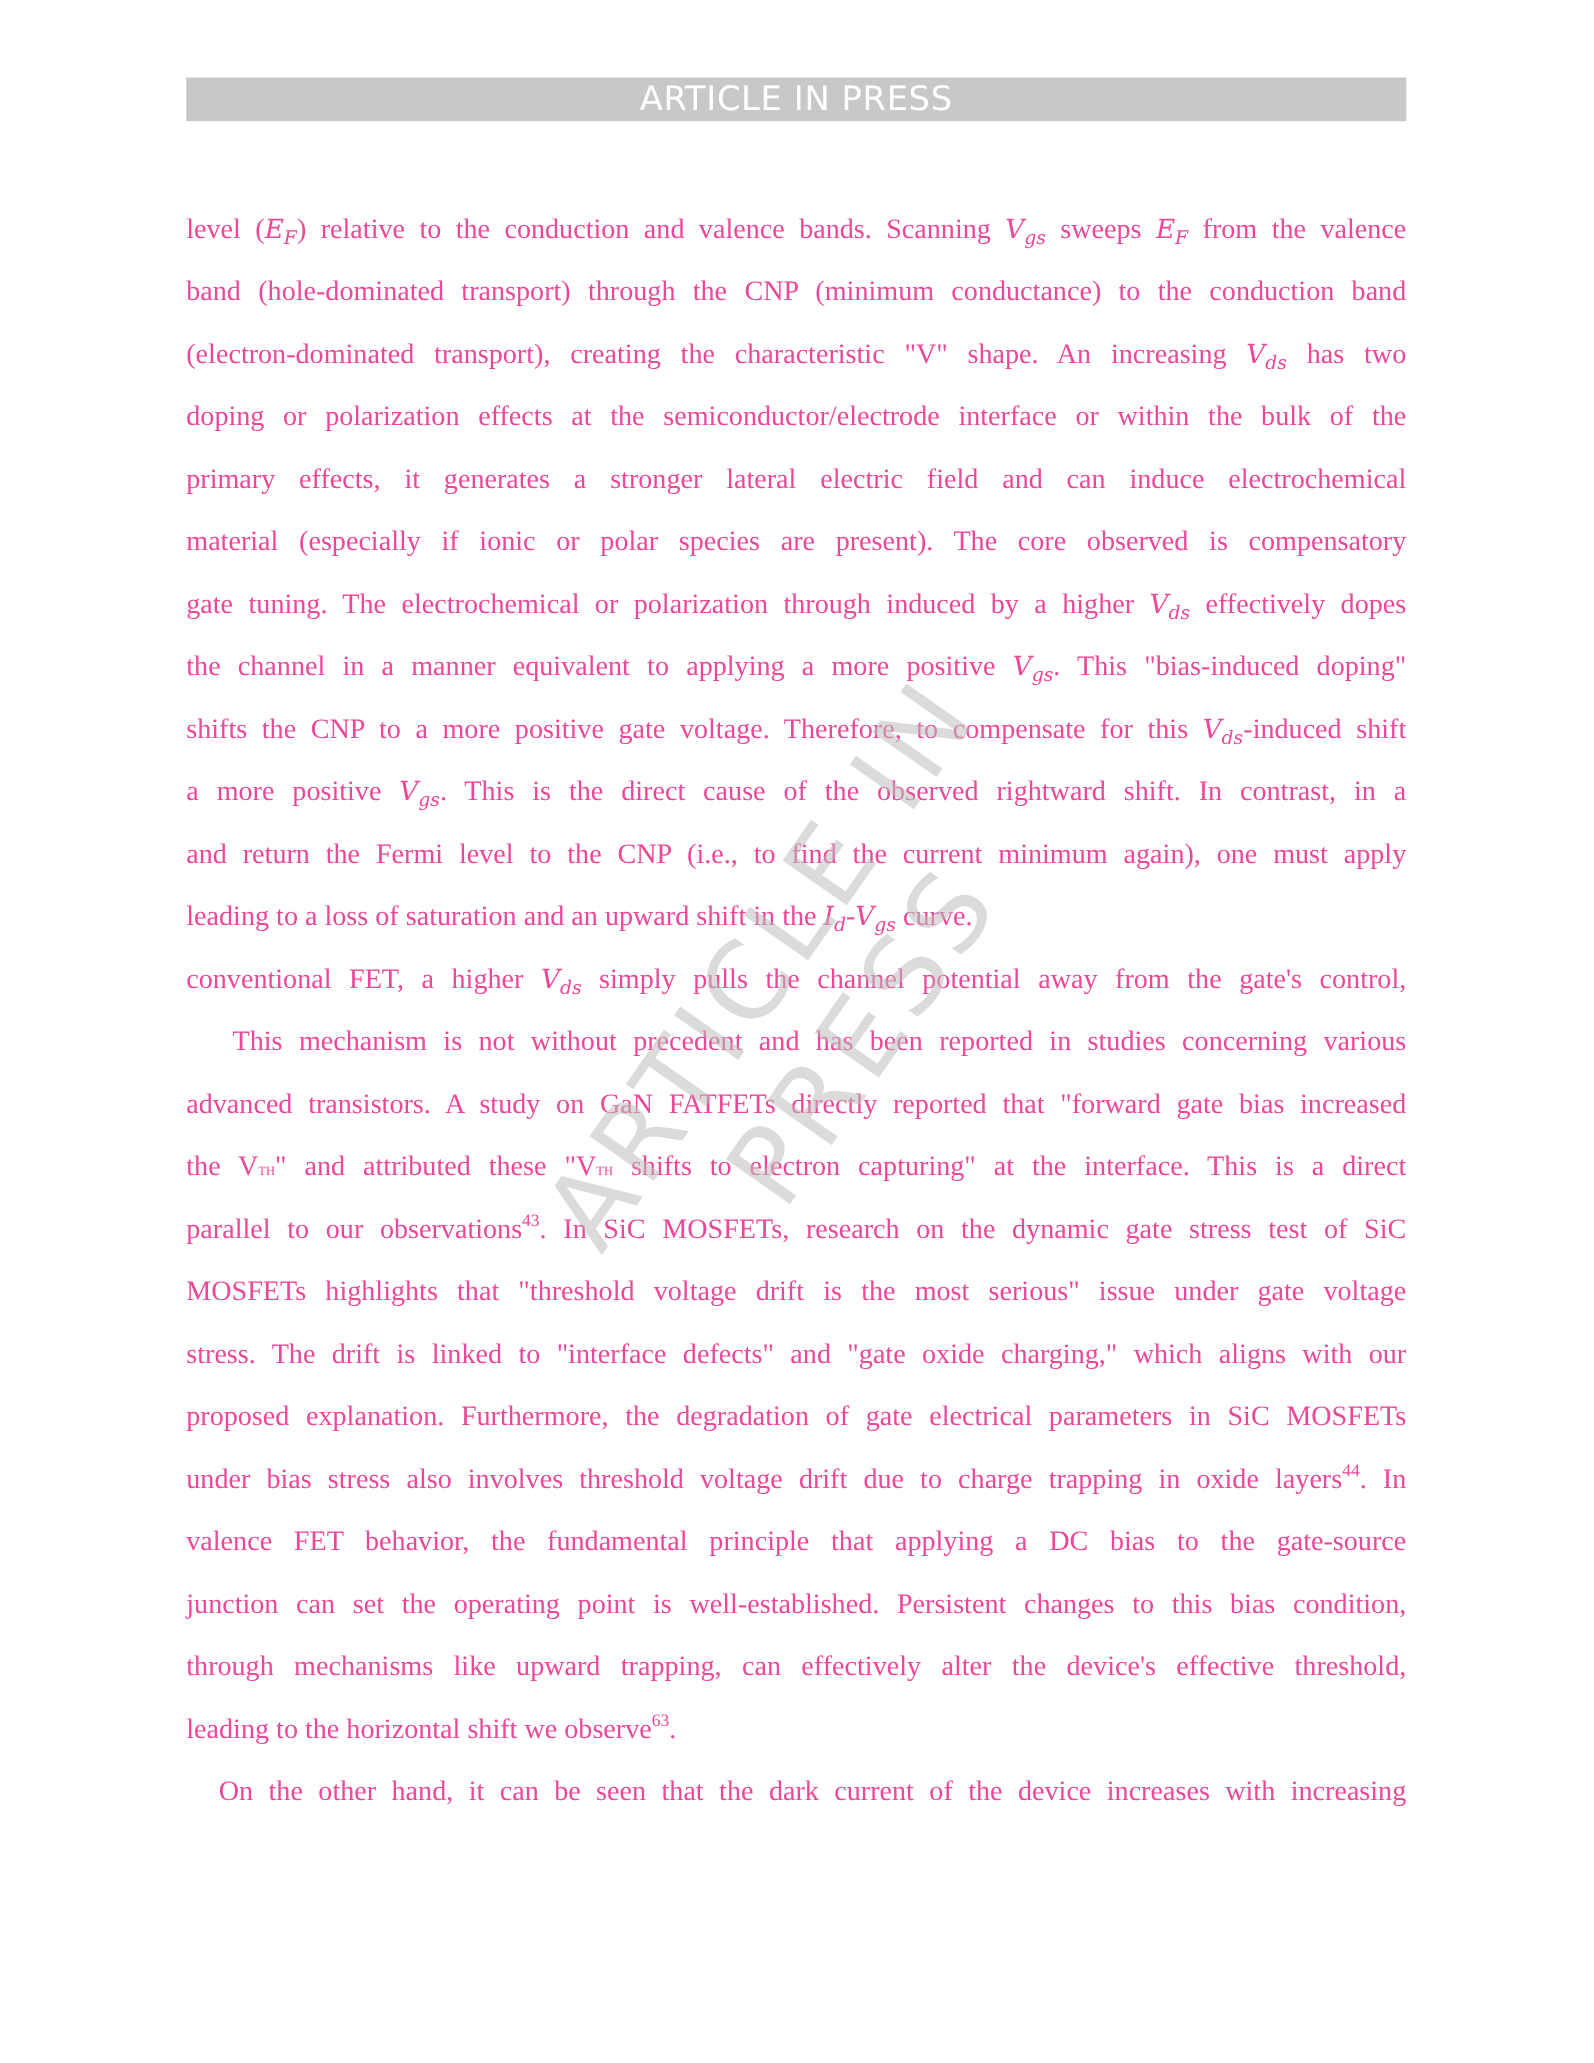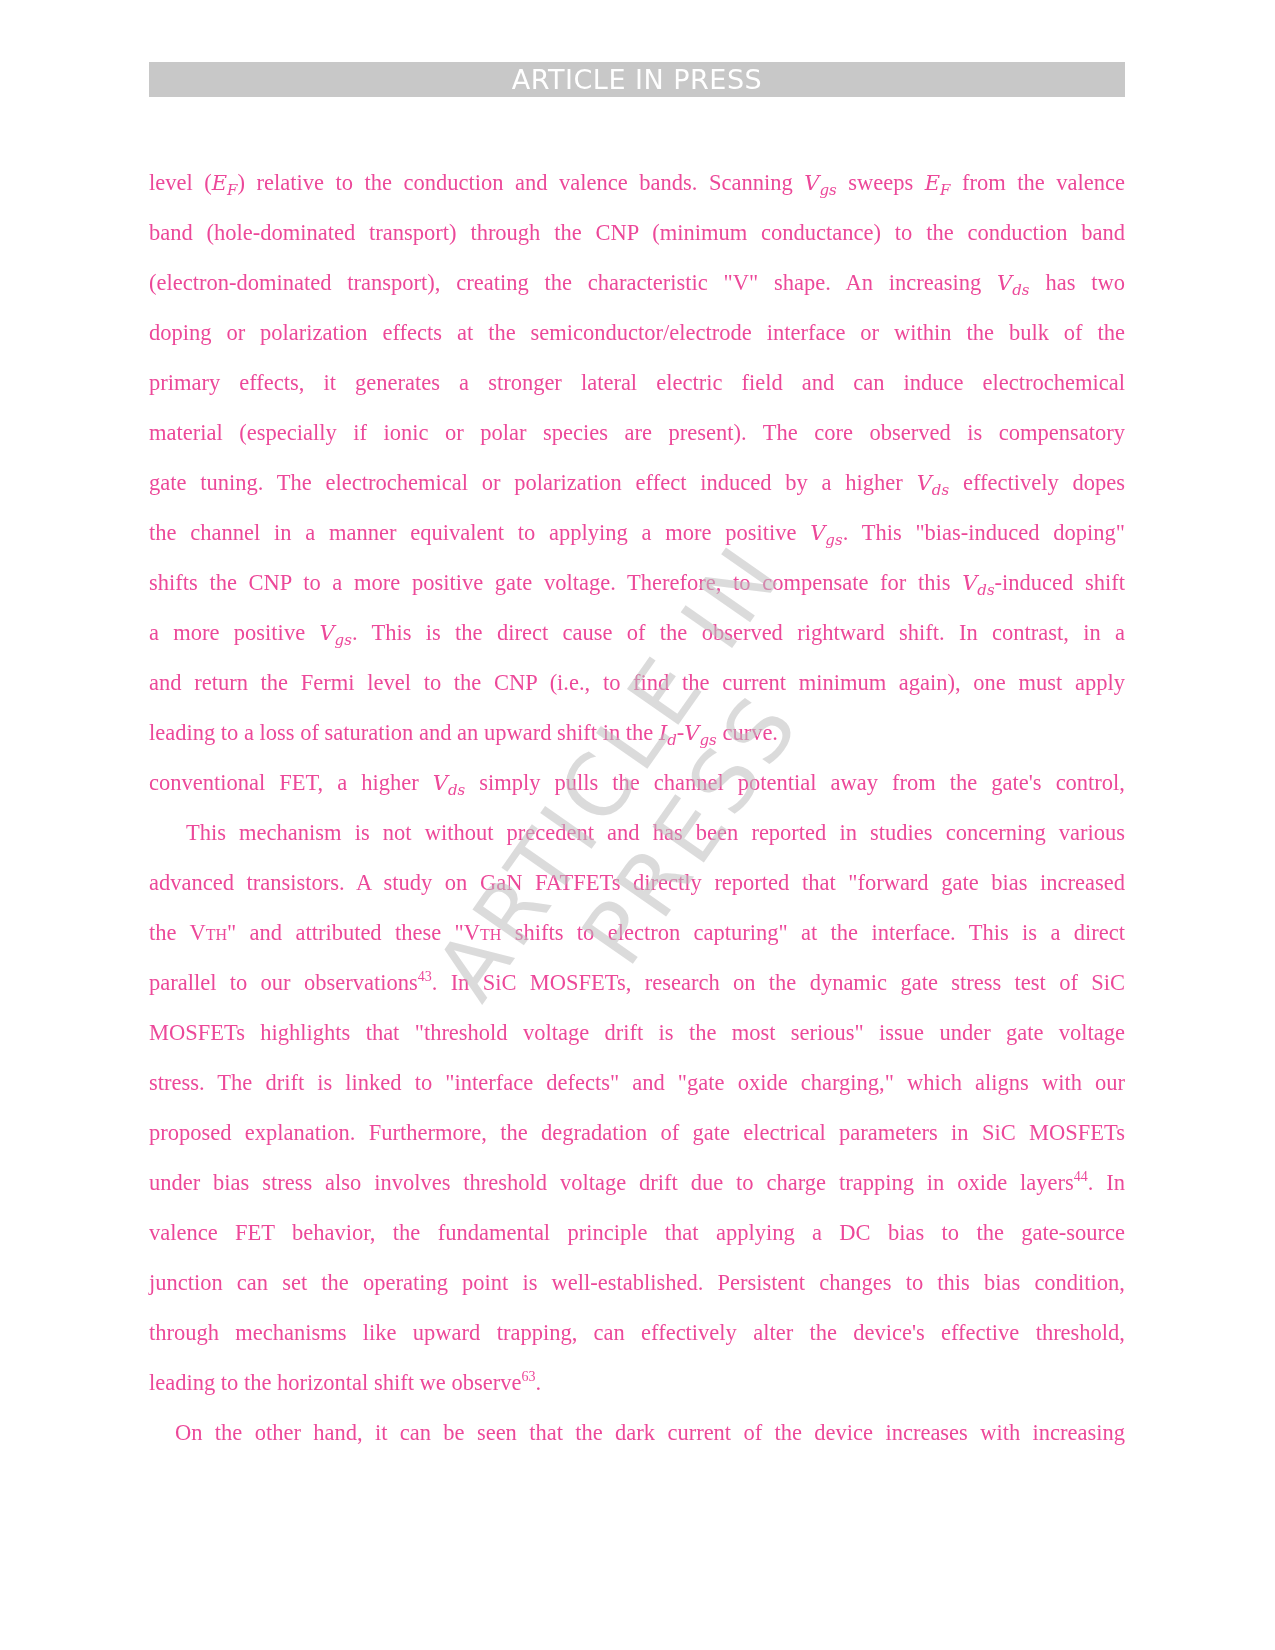--- a/index.html
+++ b/index.html
@@ -15,41 +15,41 @@
     font-family: "Liberation Serif", serif; font-size: 22.5px; color: #ec4899;
     line-height: 50px;
   }
   .ln { display: block; height: 50px; white-space: nowrap; text-align: justify; text-align-last: justify; }
   .ln.last { text-align-last: left; }
   .ln.indent { padding-left: 37px; box-sizing: border-box; }
   .ln.indent2 { padding-left: 26px; box-sizing: border-box; }
   .m { font-family: "DejaVu Serif", serif; font-style: italic; font-size: 21px; }
   .m sub { font-size: 15px; vertical-align: -5px; line-height: 0; }
   sup { font-size: 14px; line-height: 0; vertical-align: 9px; }
-  .sc { font-size: 16px; font-family: Liberation Serif, serif; }
+  .sc { font-size: 10px; font-family: Liberation Serif, serif; }
   .watermark {
     position: absolute; left: 300px; top: 700px; width: 700px;
     font-family: "DejaVu Sans", sans-serif; font-size: 86px; color: rgba(190,190,190,0.55);
     transform: rotate(-55deg); transform-origin: center; text-align: center;
     pointer-events: none; letter-spacing: 6px; font-weight: normal;
   }
 </style>
 </head>
 <body>
 
 <div class="banner">ARTICLE IN PRESS</div>
 
 <div class="page-text" id="page-text">
     <span class="ln"><span>level (</span><span class="m">E<sub>F</sub></span><span>) relative to the conduction and valence bands. Scanning </span><span class="m">V<sub>gs</sub></span><span> sweeps </span><span class="m">E<sub>F</sub></span><span> from the valence</span></span>
     <span class="ln"><span>band (hole-dominated transport) through the CNP (minimum conductance) to the conduction band</span></span>
     <span class="ln"><span>(electron-dominated transport), creating the characteristic "V" shape. An increasing </span><span class="m">V<sub>ds</sub></span><span> has two</span></span>
     <span class="ln"><span>doping or polarization effects at the semiconductor/electrode interface or within the bulk of the</span></span>
     <span class="ln"><span>primary effects, it generates a stronger lateral electric field and can induce electrochemical</span></span>
     <span class="ln"><span>material (especially if ionic or polar species are present). The core observed is compensatory</span></span>
-    <span class="ln"><span>gate tuning. The electrochemical or polarization effect induced by a higher </span><span class="m">V<sub>ds</sub></span><span> effectively dopes</span></span>
+    <span class="ln"><span>gate tuning. The electrochemical or polarization through induced by a higher </span><span class="m">V<sub>ds</sub></span><span> effectively dopes</span></span>
     <span class="ln"><span>the channel in a manner equivalent to applying a more positive </span><span class="m">V<sub>gs</sub></span><span>. This "bias-induced doping"</span></span>
     <span class="ln"><span>shifts the CNP to a more positive gate voltage. Therefore, to compensate for this </span><span class="m">V<sub>ds</sub></span><span>-induced shift</span></span>
     <span class="ln"><span>a more positive </span><span class="m">V<sub>gs</sub></span><span>. This is the direct cause of the observed rightward shift. In contrast, in a</span></span>
     <span class="ln"><span>and return the Fermi level to the CNP (i.e., to find the current minimum again), one must apply</span></span>
     <span class="ln last"><span>leading to a loss of saturation and an upward shift in the </span><span class="m">I<sub>d</sub></span><span>-</span><span class="m">V<sub>gs</sub></span><span> curve.</span></span>
     <span class="ln"><span>conventional FET, a higher </span><span class="m">V<sub>ds</sub></span><span> simply pulls the channel potential away from the gate's control,</span></span>
     <span class="ln indent"><span>This mechanism is not without precedent and has been reported in studies concerning various</span></span>
     <span class="ln"><span>advanced transistors. A study on GaN FATFETs directly reported that "forward gate bias increased</span></span>
     <span class="ln"><span>the V</span><span class="sc">TH</span><span>" and attributed these "V</span><span class="sc">TH</span><span> shifts to electron capturing" at the interface. This is a direct</span></span>
     <span class="ln"><span>parallel to our observations</span><sup>43</sup><span>. In SiC MOSFETs, research on the dynamic gate stress test of SiC</span></span>

